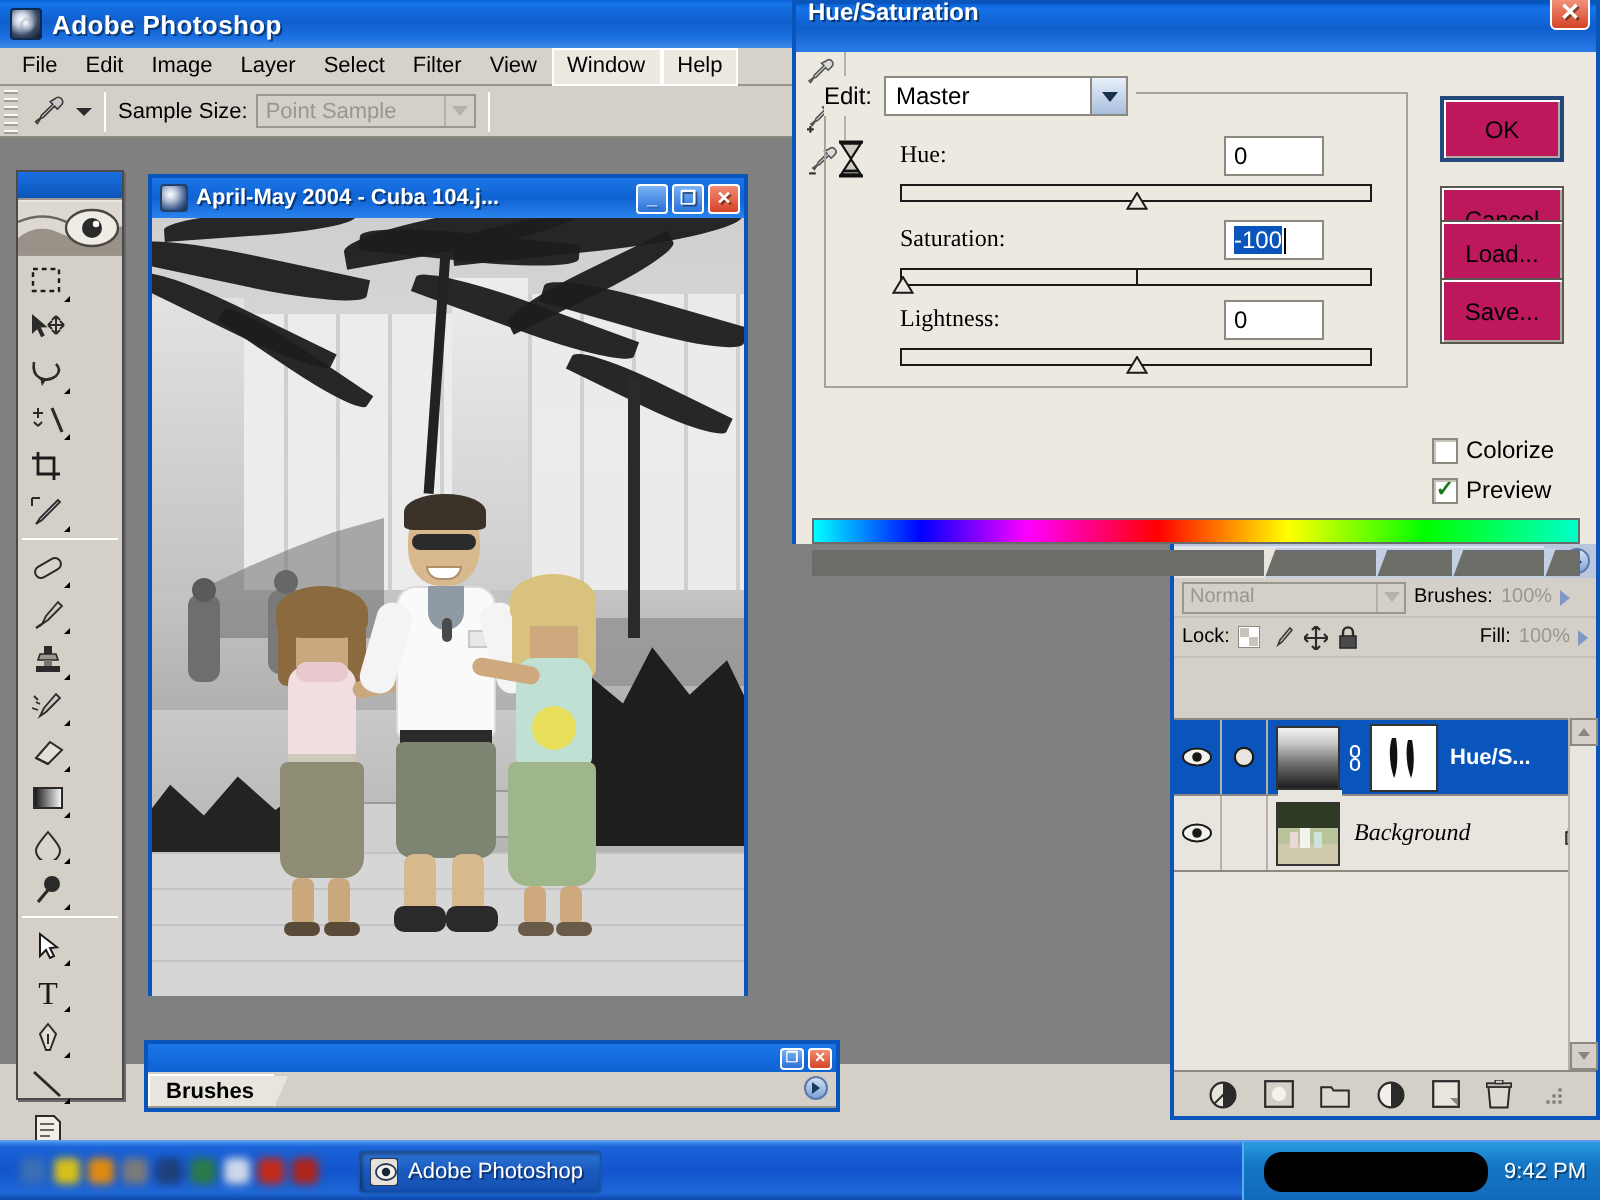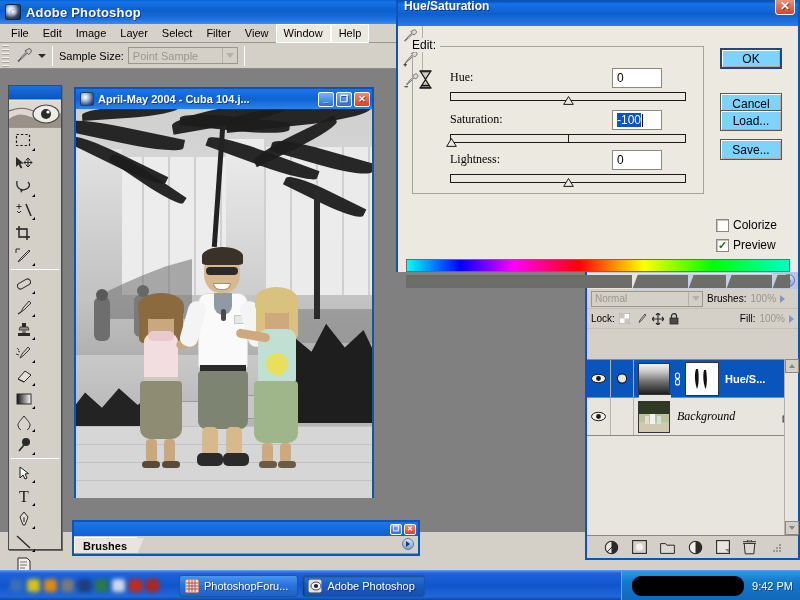--- a/index.html
+++ b/index.html
@@ -184,21 +184,21 @@
   .sl-label{font-size:12px;color:#000;}
   .num-box{position:absolute;width:50px;height:20px;background:#fff;border:1px solid #8d8980;
      display:flex;align-items:center;padding-left:4px;font-size:12px;color:#000;}
   .num-box.sel{background:#fff;}
   .num-box.sel .numtxt{background:#0a55bb;color:#fff;}
   .caret{display:inline-block;width:1px;height:13px;background:#000;margin-left:1px;}
   .track{position:absolute;height:9px;border:1px solid #1a1a1a;background:#ece9e1;}
   .tri-thumb{position:absolute;width:11px;height:9px;}
   .tick{position:absolute;width:1px;background:#1a1a1a;}
   .hourglass{position:absolute;font-size:14px;line-height:1;}
-  .btn{position:absolute;width:62px;height:21px;background:#7dd3fc;border:1px solid #5a5750;
+  .btn{position:absolute;width:62px;height:33px;background:#be185d;border:1px solid #5a5750;
      display:flex;align-items:center;justify-content:center;font-size:12px;color:#000;
      box-shadow:inset 1px 1px 0 #fff, inset -1px -1px 0 #b0aca4;}
   .btn.default{border:2px solid #24487a;}
   .ed-btn{width:25px;height:22px;display:flex;align-items:center;justify-content:center;border-right:1px solid #b5b1a9;}
   .ed-btn:last-child{border-right:none;}
   .chk-row{position:absolute;display:flex;align-items:center;gap:4px;font-size:12px;}
   .chk{width:13px;height:13px;background:#fff;border:1px solid #8d8980;display:flex;align-items:center;justify-content:center;
      box-shadow:inset 1px 1px 0 #c8c4bc;}
   .chk .mk{color:#1a7a1a;font-size:11px;font-weight:bold;line-height:1;}
   .spectrum{position:absolute;left:8px;width:384px;height:13px;border:1px solid #6b6b6b;}
@@ -748,20 +748,26 @@
       <span>Hue/Saturation</span>
       <span class="hs-close">✕</span>
     </div>
 
     <div class="hs-body">
 
       <div class="group-box"></div>
 
       <div class="edit-row">
         <span class="edit-label">Edit:</span>
+        <span class="combo">
+          <span>Master</span>
+          <span class="cb-btn">
+              <span class="chev"></span>
+            </span>
+        </span>
       </div>
 
       
       <span class="hourglass" style="left:20px;top:44px">
         <svg width="15" height="19" viewBox="0 0 15 19">
           <path d="M1.5 1h12M1.5 18h12" stroke="#111" stroke-width="1.6"></path>
           <path d="M2.6 1.8 L12.4 1.8 L7.5 9.4 Z" fill="#cfcbc3" stroke="#111" stroke-width="1.1"></path>
           <path d="M2.6 17.2 L12.4 17.2 L7.5 9.6 Z" fill="#cfcbc3" stroke="#111" stroke-width="1.1"></path>
           <path d="M4 15.5 h7" stroke="#111" stroke-width="1.4"></path>
         </svg>
@@ -864,29 +870,20 @@
       <span class="qi" style="background:#e08a12"></span>
       <span class="qi" style="background:#7a7a7a"></span>
       <span class="qi" style="background:#1f3f7a"></span>
       <span class="qi" style="background:#2a7a4a"></span>
       <span class="qi" style="background:#cfd8e8"></span>
       <span class="qi" style="background:#c42a1a"></span>
       <span class="qi" style="background:#b0251a"></span>
     </div>
 
     <div class="tasks">
-      <div class="task">
-        <span class="task-ico">
-          <svg width="14" height="14" viewBox="0 0 14 14">
-              <rect width="14" height="14" fill="#e8e4dc" stroke="#9a2a2a" stroke-width="1"></rect>
-              <path d="M1 4h12M1 7h12M1 10h12M4 1v12M7 1v12M10 1v12" stroke="#b03030" stroke-width=".8"></path>
-            </svg>
-        </span>
-        <span>PhotoshopForu...</span>
-      </div>
       <div class="task active">
         <span class="task-ico">
           <svg width="14" height="14" viewBox="0 0 14 14">
               <rect width="14" height="14" rx="2" fill="#e6e2da" stroke="#2a3a55" stroke-width="1"></rect>
               <ellipse cx="8" cy="7" rx="5" ry="4" fill="#f4f2ec" stroke="#2a3a55" stroke-width=".9"></ellipse>
               <circle cx="8" cy="7" r="2.1" fill="#1a2434"></circle>
             </svg>
         </span>
         <span>Adobe Photoshop</span>
       </div>

